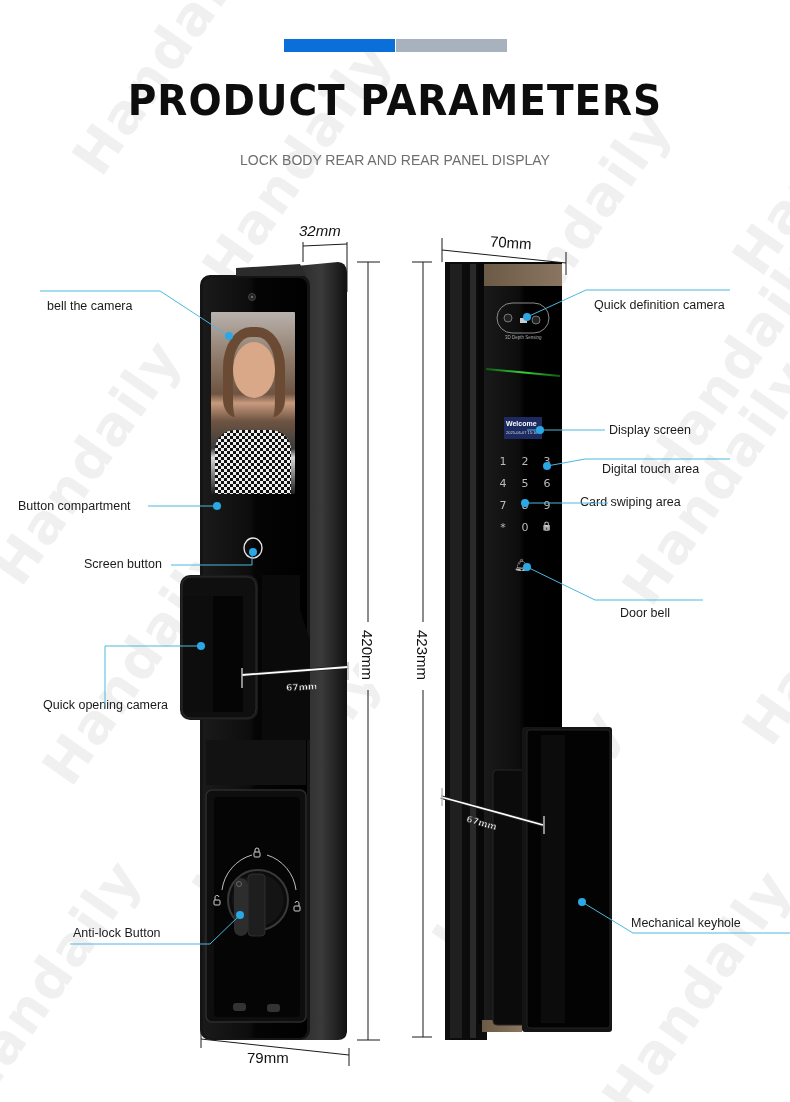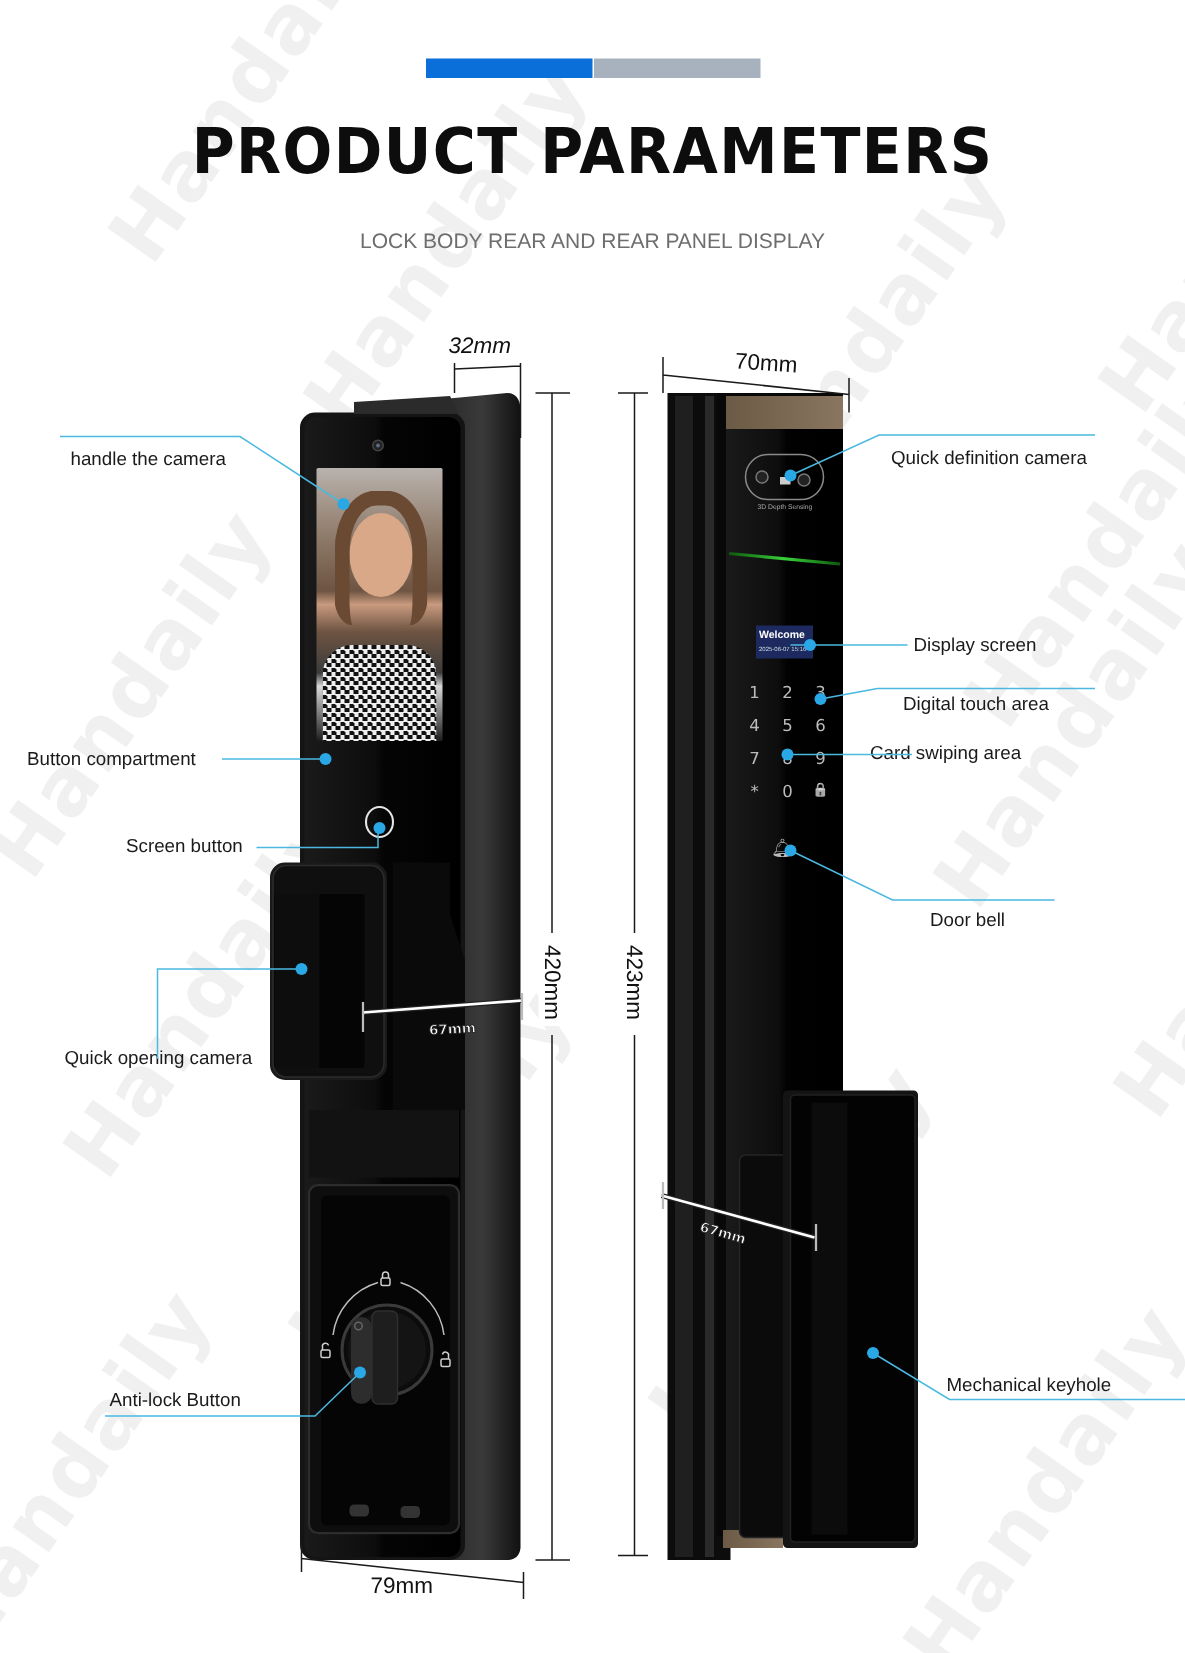--- a/index.html
+++ b/index.html
@@ -235,21 +235,21 @@
 
 <div class="dim" style="left:299px;top:222px;font-style:italic;">32mm</div>
 <div class="dim-v" style="left:376px;top:626px;">420mm</div>
 <div class="dim" style="left:247px;top:1049px;">79mm</div>
 <div class="small-dim" style="left:286px;top:682px;transform:rotate(-3deg);">67mm</div>
 
 <div class="dim" style="left:490px;top:234px;transform:rotate(4deg);">70mm</div>
 <div class="dim-v" style="left:431px;top:626px;">423mm</div>
 <div class="small-dim" style="left:466px;top:818px;transform:rotate(16deg);">67mm</div>
 
-<div class="label" style="left:47px;top:299px;">handle the camera</div>
+<div class="label" style="left:47px;top:299px;">bell the camera</div>
 <div class="label" style="left:18px;top:499px;">Button compartment</div>
 <div class="label" style="left:84px;top:557px;">Screen button</div>
 <div class="label" style="left:43px;top:698px;">Quick opening camera</div>
 <div class="label" style="left:73px;top:926px;">Anti-lock Button</div>
 
 <div class="label" style="left:594px;top:298px;">Quick definition camera</div>
 <div class="label" style="left:609px;top:423px;">Display screen</div>
 <div class="label" style="left:602px;top:462px;text-align:right;">Digital touch area</div>
 <div class="label" style="left:580px;top:495px;">Card swiping area</div>
 <div class="label" style="left:620px;top:606px;">Door bell</div>

